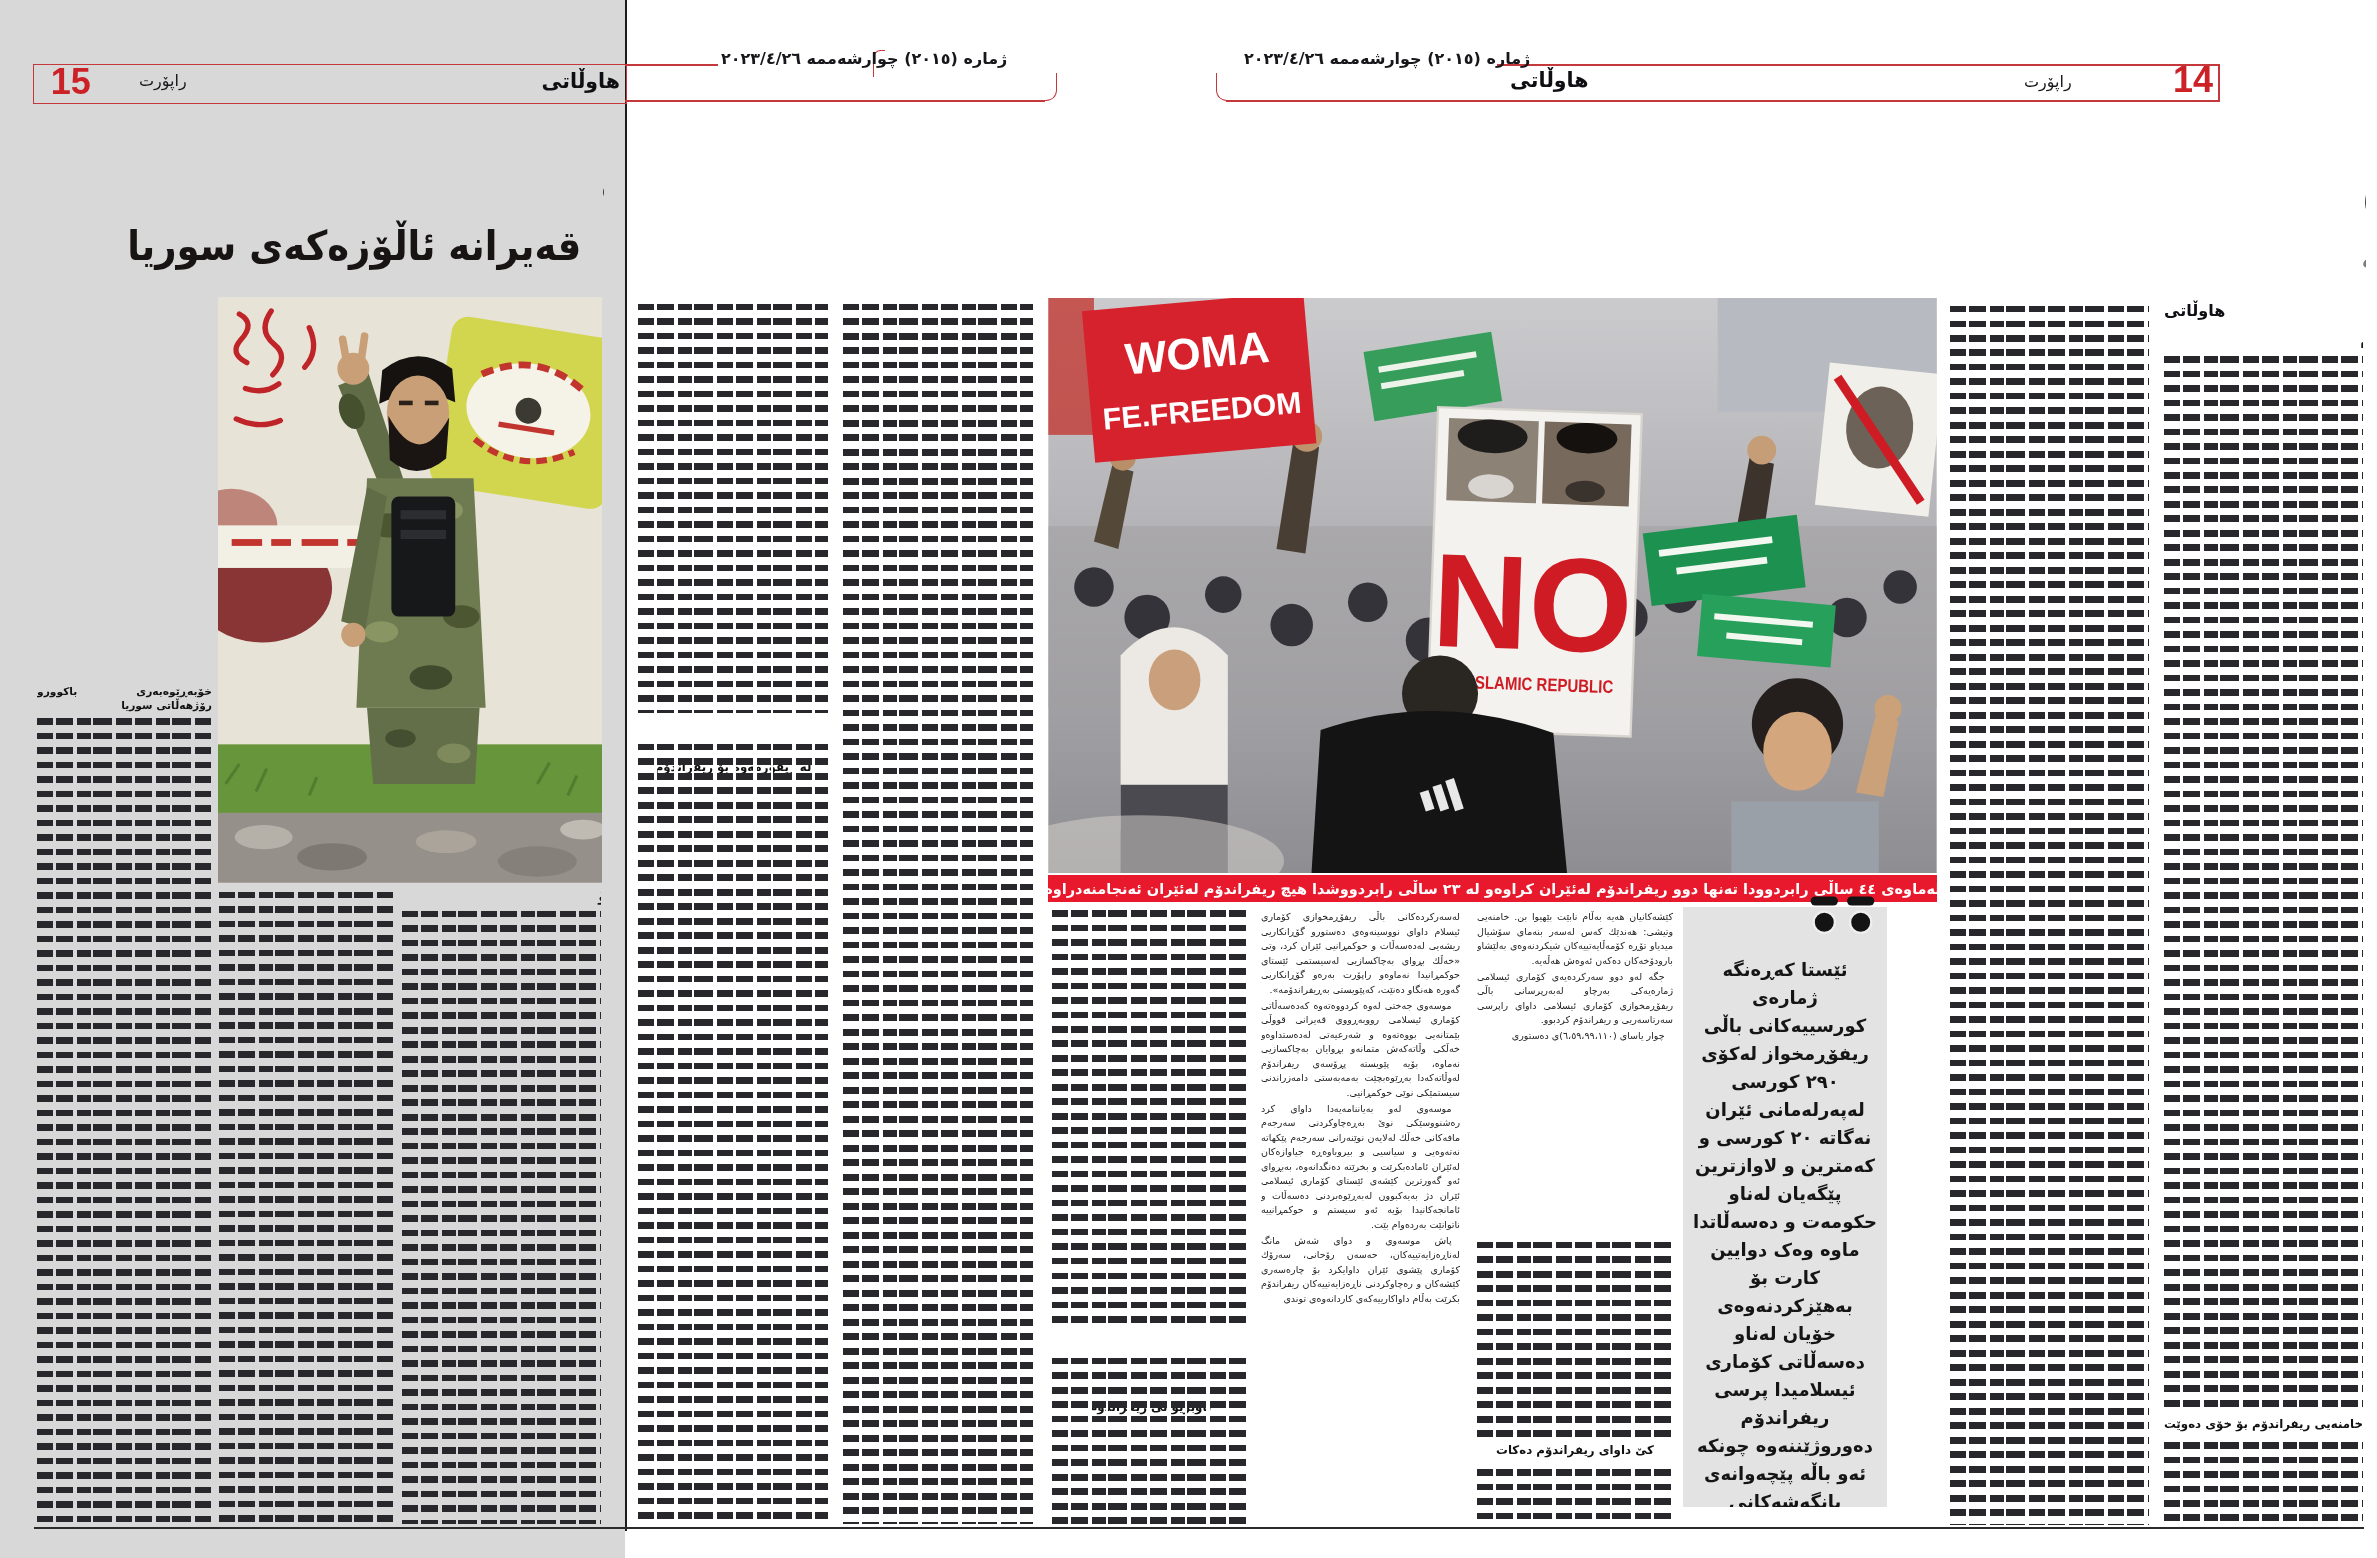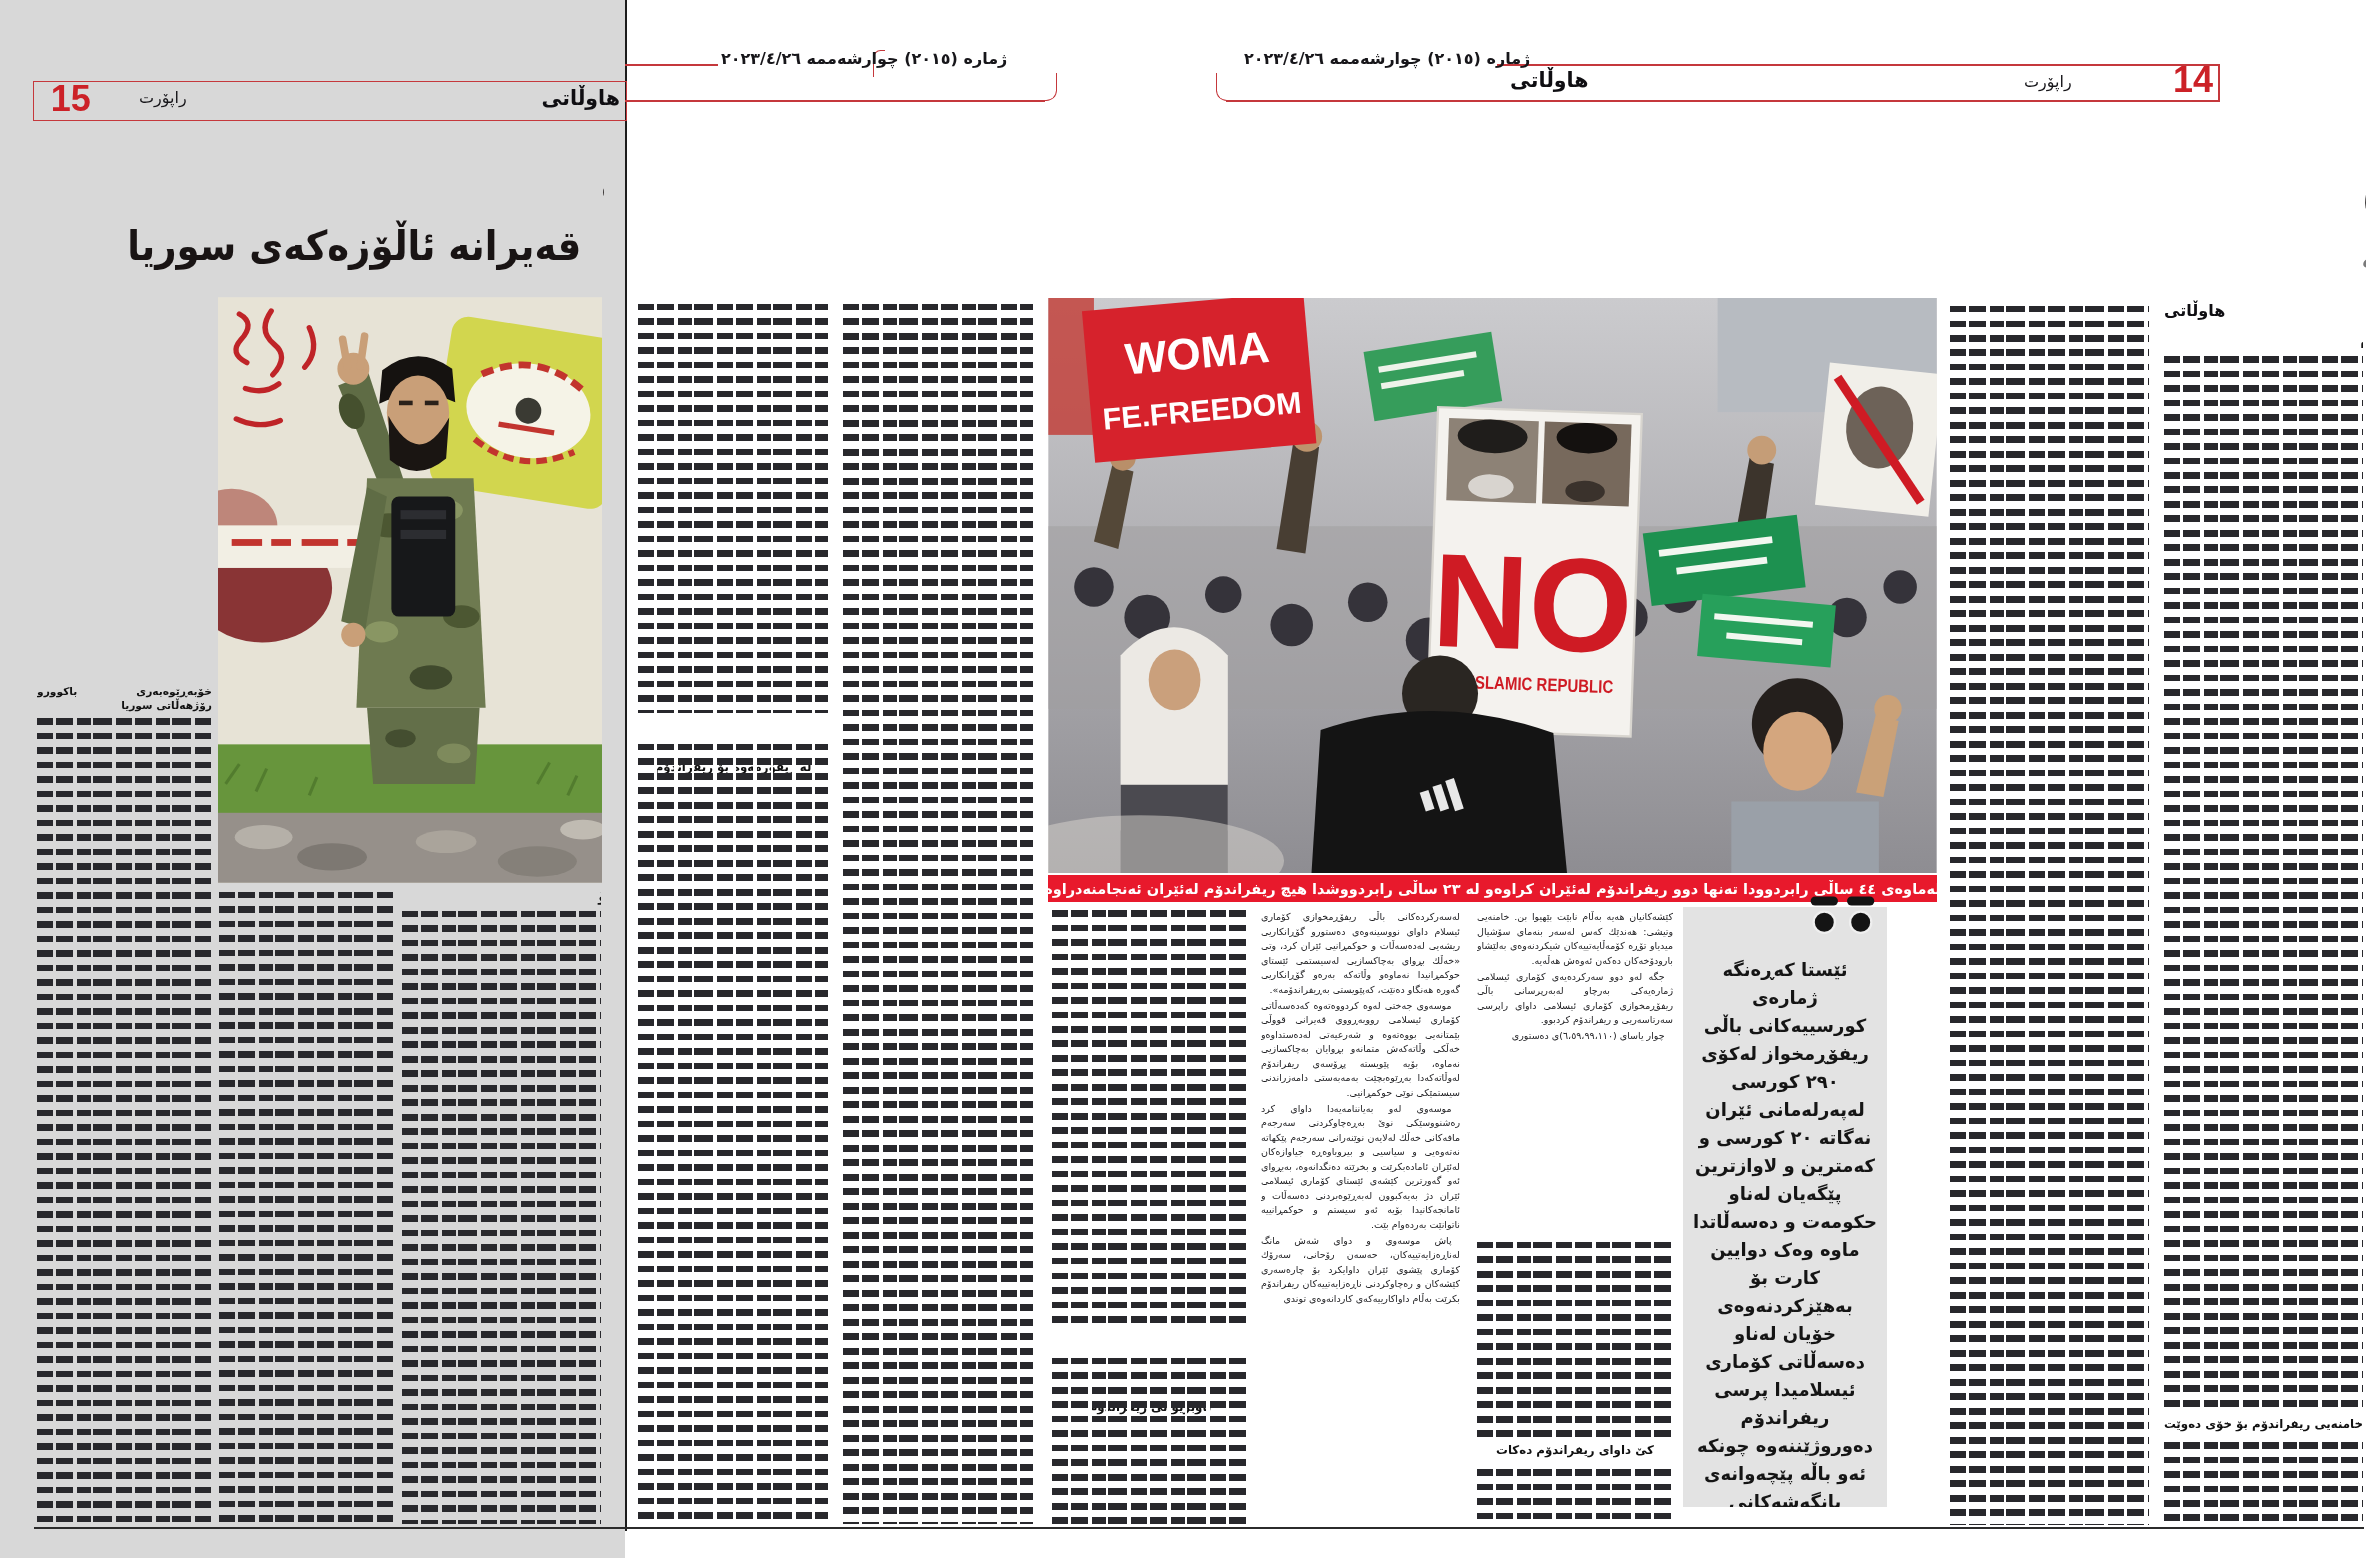--- a/index.html
+++ b/index.html
@@ -47,21 +47,21 @@
   
   .pullquote{background:#e3e3e3;color:#151515;font-weight:bold;font-size:18px;line-height:28px;
     text-align:center;direction:rtl;padding:49px 7.6px 7.6px 7.6px;box-sizing:border-box;overflow:hidden;}
 </style>
 </head>
 <body>
 
 <div class="abs gray-panel"></div>
 <div class="abs vdivider"></div>
 
-<div class="abs hdr-box" style="left:33px;top:81px;width:592px;height:38px;">
+<div class="abs hdr-box" style="left:33px;top:64px;width:592px;height:38px;">
   <div class="abs pagenum" style="left:16.7px;top:-1.5px;">15</div>
   <div class="abs section-label" style="left:105px;top:6px;">راپۆرت</div>
   <div class="abs masthead" style="right:6px;top:3.8px;">هاوڵاتی</div>
 </div>
 <div class="abs redline" style="left:625px;top:64px;width:93px;height:1.5px;"></div>
 <div class="abs redline" style="left:625px;top:100px;width:420px;height:1.5px;"></div>
 <div class="abs corner-bl" style="left:1044px;top:73px;width:12px;height:27px;"></div>
 <div class="abs mini-bracket" style="left:873px;top:50px;width:10.7px;height:26px;"></div>
 <div class="abs dateline" style="left:721px;top:49px;">ژماره (٢٠١٥) چوارشەممە ٢٠٢٣/٤/٢٦</div>
 
@@ -294,21 +294,21 @@
 
 <div class="abs caption-bar" style="left:1048px;top:875px;width:889px;height:27px;">
   <span>لەماوەی ٤٤ ساڵی رابردوودا تەنها دوو ریفراندۆم لەئێران کراوەو لە ٢٣ ساڵی رابردووشدا هیچ ریفراندۆم لەئێران ئەنجامنەدراوە</span>
 </div>
 
 <div class="abs ph" style="left:1052px;top:910px;width:196px;height:418px;"></div>
 <div class="abs subhead" style="left:1052px;top:1400px;width:196px;height:21px;">ناوبژیوانی ریفراندۆم</div>
 <div class="abs ph" style="left:1052px;top:1358px;width:196px;height:167px;"></div>
 
 <div class="abs bodycol" style="left:1261px;top:910px;width:199px;height:615px;">
-  <p>لەسەرکردەکانی باڵی ریفۆڕمخوازی کۆماری ئیسلام داوای نووسینەوەی دەستورو گۆڕانکاریی ریشەیی لەدەسەڵات و حوکمڕانیی ئێران کرد، وتی «خەڵك بڕوای بەچاکسازیی لەسیستمی ئێستای حوکمڕانیدا نەماوەو وڵاتەکە بەرەو گۆڕانکاریی گەورە هەنگاو دەنێت، کەپێویستی بەڕیفراندۆمە».</p>
+  <p>لەسەرکردەکانی باڵی ریفۆڕمخوازی کۆماری ئیسلام داوای نووسینەوەی دەستورو گۆڕانکاریی ریشەیی لەدەسەڵات و حوکمڕانیی ئێران کرد، وتی «خەڵك بڕوای بەچاکسازیی لەسیستمی ئێستای حوکمڕانیدا نەماوەو راپۆرت بەرەو گۆڕانکاریی گەورە هەنگاو دەنێت، کەپێویستی بەڕیفراندۆمە».</p>
   <p>موسەوی جەختی لەوە کردووەتەوە کەدەسەڵاتی کۆماری ئیسلامی رووبەڕووی قەیرانی قووڵی بێمتانەیی بووەتەوە و شەرعیەتی لەدەستداوەو خەڵکی وڵاتەکەش متمانەو بڕوایان بەچاکسازیی نەماوە، بۆیە پێویستە پڕۆسەی ریفراندۆم لەوڵاتەکەدا بەڕێوەبچێت بەمەبەستی دامەزراندنی سیستمێکی نوێی حوکمڕانیی.</p>
   <p>موسەوی لەو بەیاننامەیەدا داوای کرد رەشنووسێکی نوێ بەڕەچاوکردنی سەرجەم مافەکانی خەڵك لەلایەن نوێنەرانی سەرجەم پێکهاتە نەتەوەیی و سیاسیی و بیروباوەڕە جیاوازەکان لەئێران ئامادەبکرێت و بخرێتە دەنگدانەوە، بەبڕوای ئەو گەورترین کێشەی ئێستای کۆماری ئیسلامی ئێران دژ بەیەکبوون لەبەڕێوەبردنی دەسەڵات و ئامانجەکانیدا بۆیە ئەو سیستم و حوکمڕانییە ناتوانێت بەردەوام بێت.</p>
   <p>پاش موسەوی و دوای شەش مانگ لەناڕەزایەتییەکان، حەسەن رۆحانی، سەرۆك کۆماری پێشوی ئێران داوایکرد بۆ چارەسەری کێشەکان و رەچاوکردنی ناڕەزایەتییەکان ریفراندۆم بکرێت بەڵام داواکارییەکەی کاردانەوەی توندی</p>
 </div>
 
 <div class="abs bodycol" style="left:1477px;top:910px;width:196px;height:327px;">
   <p>کێشەکانیان هەیە بەڵام نابێت بێهیوا بن. خامنەیی وتیشی: هەندێك کەس لەسەر بنەمای سۆشیال میدیاو تۆڕە کۆمەڵایەتییەکان شیکردنەوەی بەلێشاو بارودۆخەکان دەکەن ئەوەش هەڵەیە.</p>
   <p>جگە لەو دوو سەرکردەیەی کۆماری ئیسلامی ژمارەیەکی بەرچاو لەبەرپرسانی باڵی ریفۆڕمخوازی کۆماری ئیسلامی داوای راپرسی سەرتاسەریی و ریفراندۆم کردبوو.</p>
   <p>چوار یاسای (٦،٥٩،٩٩،١١٠)ی دەستوری</p>
 </div>

